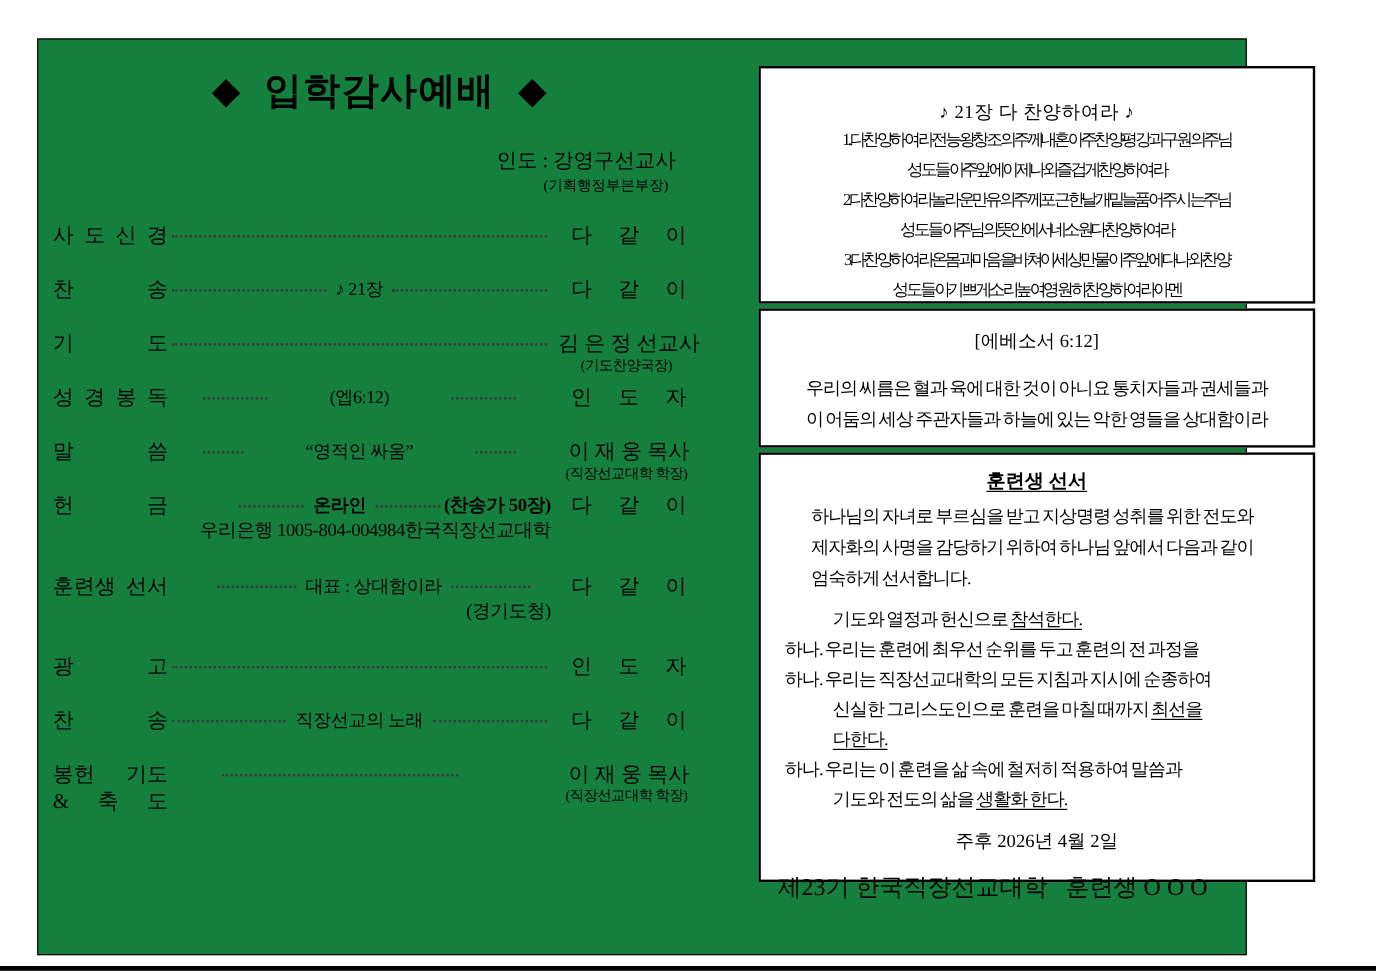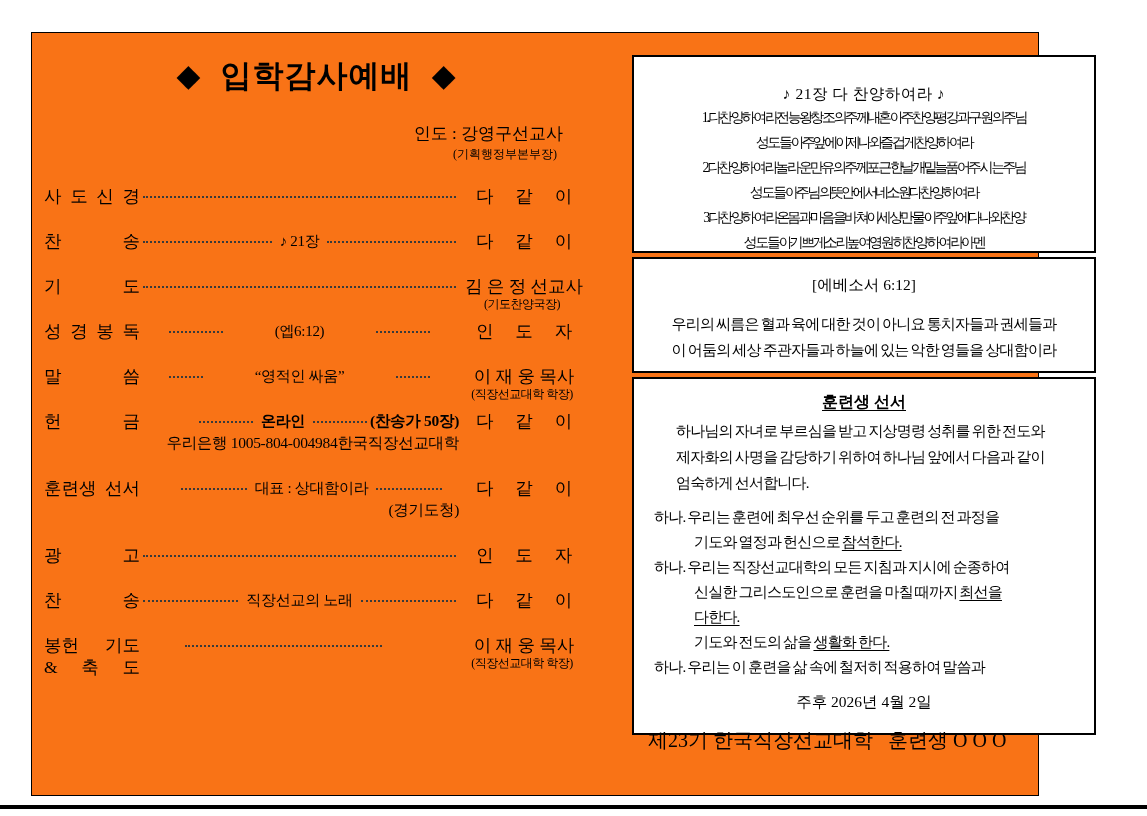--- a/index.html
+++ b/index.html
@@ -1,18 +1,18 @@
 <!DOCTYPE html>
 <html lang="ko"><head>
 <meta charset="utf-8">
 <style>
   html,body{margin:0;padding:0;background:#ffffff;}
   body{width:1147px;height:816px;position:relative;font-family:"Liberation Serif","DejaVu Serif",serif;color:#000;}
   
-  .sheet{position:absolute;left:31px;top:32px;width:1008px;height:764px;border:1.5px solid #000;box-sizing:border-box;background:#f97316;}
+  .sheet{position:absolute;left:31px;top:32px;width:1008px;height:764px;border:1.5px solid #000;box-sizing:border-box;background:#15803d;}
   .bottom-rule{position:absolute;left:0;top:805px;width:1147px;height:4px;background:#000;}
 
   
   .left-col{position:absolute;left:12px;top:18px;width:545px;}
   .title{text-align:center;font-family:"Liberation Sans","DejaVu Sans",sans-serif;font-weight:800;font-size:31px;letter-spacing:1px;white-space:pre;margin:4px 0 26px 0;}
   .leader{ text-align:right;padding-right:26px;line-height:21px;}
   .leader-main{font-size:17px;}
   .leader-sub{font-size:12px;padding-right:6px;}
 
   .program{margin-top:20px;}
@@ -241,27 +241,27 @@
     </div>
 
     <div class="box box-pledge">
       <div class="pledge-title"><span>훈련생 선서</span></div>
       <div class="pledge-intro">
           <div class="tline">하나님의 자녀로 부르심을 받고 지상명령 성취를 위한 전도와</div>
           <div class="tline">제자화의 사명을 감당하기 위하여 하나님 앞에서 다음과 같이</div>
           <div class="tline">엄숙하게 선서합니다.</div>
         </div>
       <div class="pledge-items">
+          <div class="pledge-line ind"><span>기도와 열정과 헌신으로 </span><span class="u">참석한다.</span></div>
           <div class="pledge-line"><span>하나. 우리는 훈련에 최우선 순위를 두고 훈련의 전 과정을</span></div>
-          <div class="pledge-line ind"><span>기도와 열정과 헌신으로 </span><span class="u">참석한다.</span></div>
           <div class="pledge-line"><span>하나. 우리는 직장선교대학의 모든 지침과 지시에 순종하여</span></div>
           <div class="pledge-line ind"><span>신실한 그리스도인으로 훈련을 마칠 때까지 </span><span class="u">최선을 </span></div>
           <div class="pledge-line ind"><span class="u">다한다.</span></div>
+          <div class="pledge-line"><span>하나. 우리는 이 훈련을 삶 속에 철저히 적용하여 말씀과</span></div>
           <div class="pledge-line ind"><span>기도와 전도의 삶을 </span><span class="u">생활화 한다.</span></div>
-          <div class="pledge-line"><span>하나. 우리는 이 훈련을 삶 속에 철저히 적용하여 말씀과</span></div>
         </div>
       <div class="pledge-date">주후 2026년 4월 2일</div>
       <div class="pledge-closing">제23기 한국직장선교대학   훈련생 O O O</div>
     </div>
 
   </div>
 </div>
 
 <div class="bottom-rule"></div>
 

